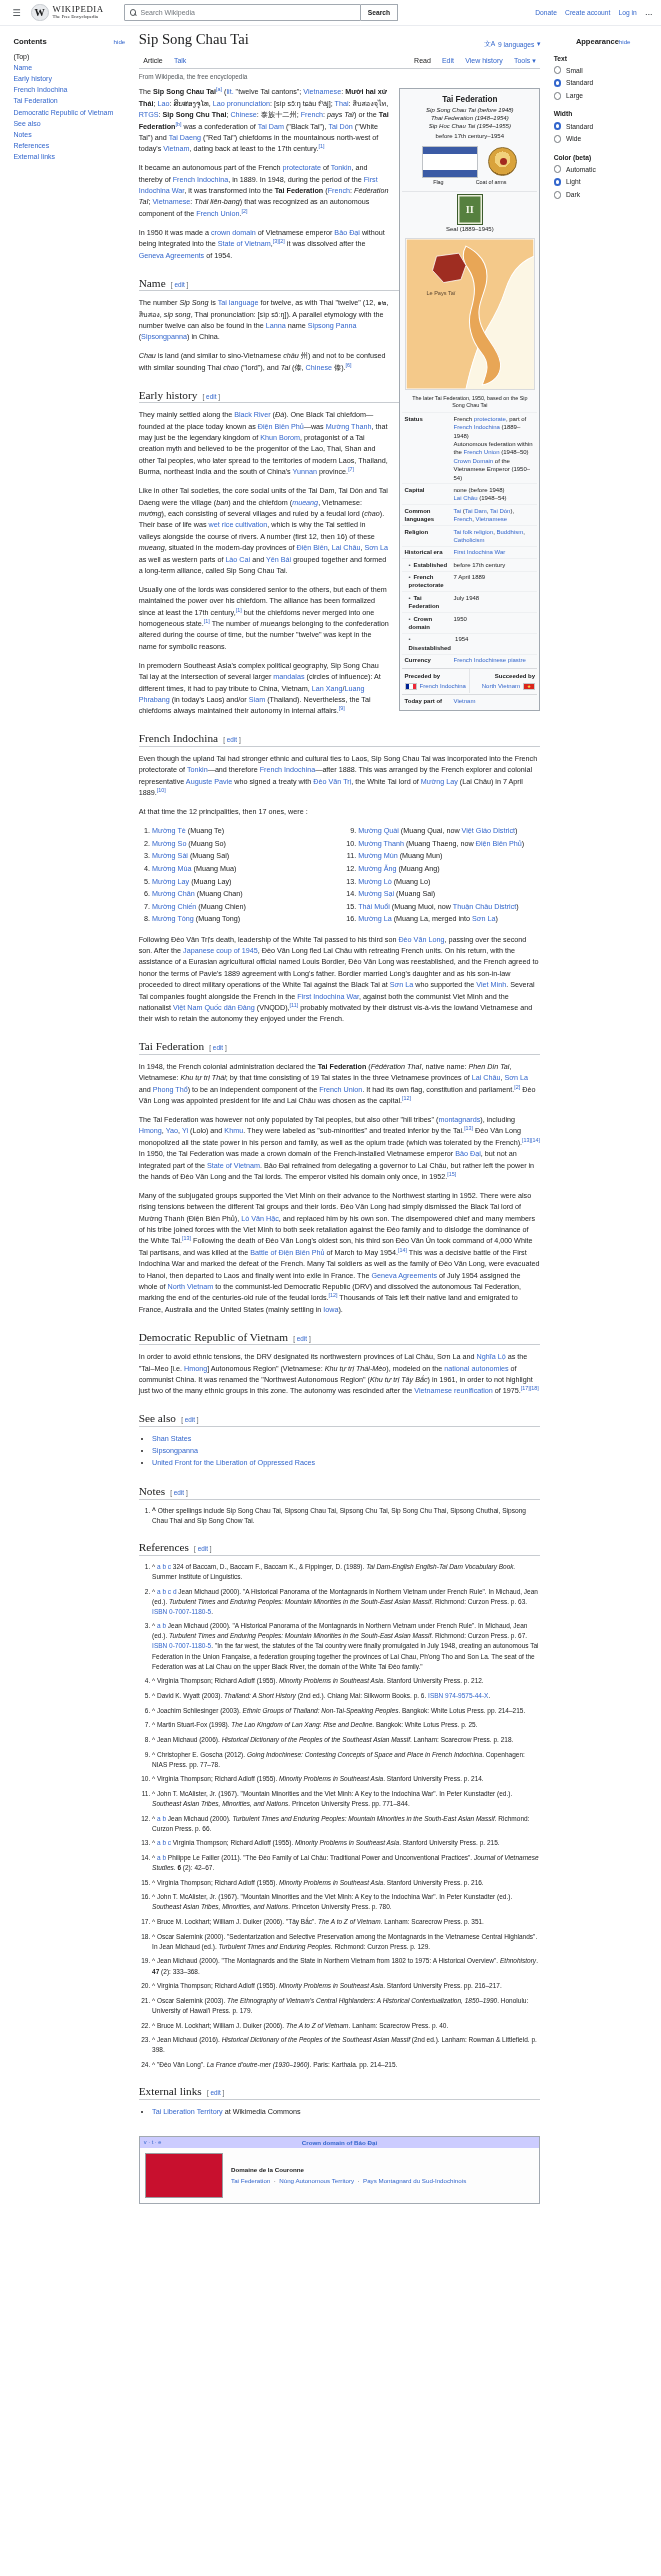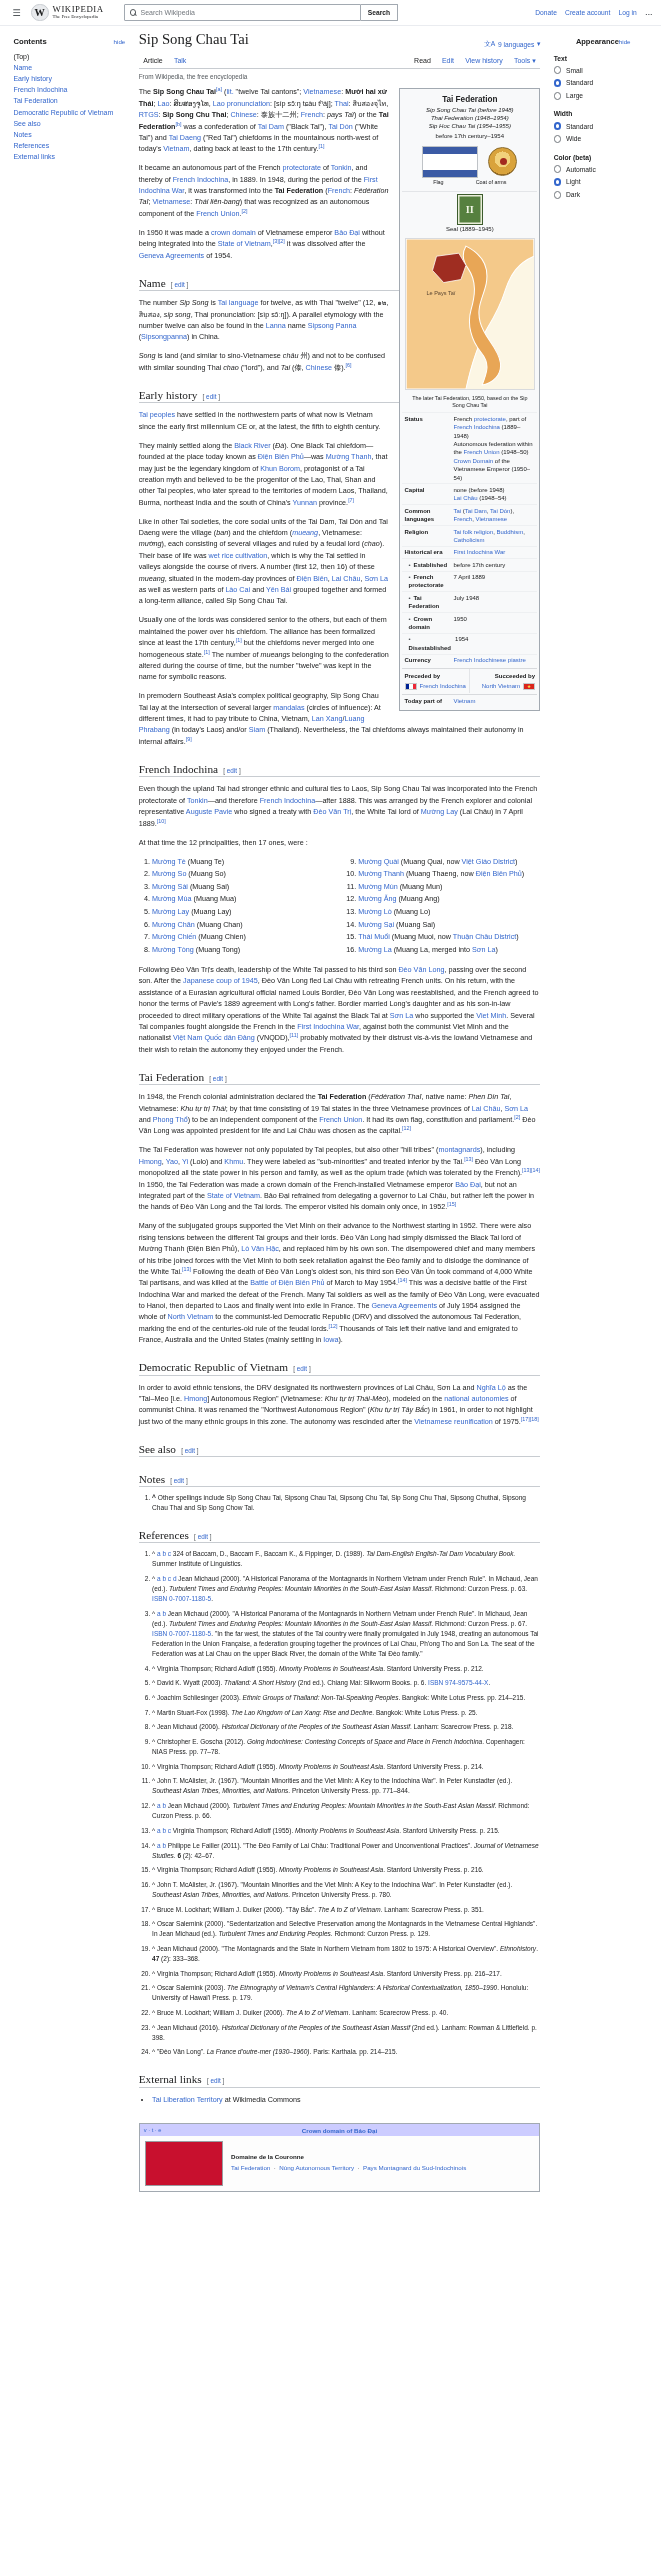--- a/index.html
+++ b/index.html
@@ -293,26 +293,25 @@
 
     <div>
         <p>The <b>Sip Song Chau Tai</b><sup class="ref">[a]</sup> (<a>lit.</a>&nbsp;"twelve Tai cantons"; <a>Vietnamese</a>: <b>Mười hai xứ Thái</b>; <a>Lao</a>: ສິບສອງຈຸໄທ, <a>Lao pronunciation</a>: [síp sɔ̌ːŋ tɕàu tʰáj]; <a>Thai</a>: สิบสองจุไท, <a>RTGS</a>: <b>Sip Song Chu Thai</b>; <a>Chinese</a>: 泰族十二州; <a>French</a>: <i>pays Taï</i>) or the <b>Tai Federation</b><sup class="ref">[b]</sup> was a confederation of <a>Tai Dam</a> ("Black Tai"), <a>Tai Dón</a> ("White Tai") and <a>Tai Daeng</a> ("Red Tai") chiefdoms in the mountainous north-west of today's <a>Vietnam</a>, dating back at least to the 17th century.<sup class="ref">[1]</sup></p>
         <p>It became an autonomous part of the French <a>protectorate</a> of <a>Tonkin</a>, and thereby of <a>French Indochina</a>, in 1889. In 1948, during the period of the <a>First Indochina War</a>, it was transformed into the <b>Tai Federation</b> (<a>French</a>: <i>Fédération Taï</i>; <a>Vietnamese</a>: <i>Thái liên-bang</i>) that was recognized as an autonomous component of the <a>French Union</a>.<sup class="ref">[2]</sup></p>
         <p>In 1950 it was made a <a>crown domain</a> of Vietnamese emperor <a>Bảo Đại</a> without being integrated into the <a>State of Vietnam</a>,<sup class="ref">[3][2]</sup> it was dissolved after the <a>Geneva Agreements</a> of 1954.</p>
       </div>
 
     <h2 class="sect"><span>Name</span><span class="editsec">[&nbsp;<a>edit</a>&nbsp;]</span></h2>
     <div>
         <p>The number <i>Sip Song</i> is <a>Tai language</a> for twelve, as with Thai "twelve" (12, ๑๒, สิบสอง, <i>sip song</i>, Thai pronunciation: [sìp sɔ̌ːŋ]). A parallel etymology with the number twelve can also be found in the <a>Lanna</a> name <a>Sipsong Panna</a> (<a>Sipsongpanna</a>) in China.</p>
-        <p><i>Song</i> is land (and similar to sino-Vietnamese <i>châu</i> 州) and not to be confused with similar sounding Thai <i>chao</i> ("lord"), and <i>Tai</i> (傣, <a>Chinese</a> 傣).<sup class="ref">[6]</sup></p>
+        <p><i>Chau</i> is land (and similar to sino-Vietnamese <i>châu</i> 州) and not to be confused with similar sounding Thai <i>chao</i> ("lord"), and <i>Tai</i> (傣, <a>Chinese</a> 傣).<sup class="ref">[6]</sup></p>
       </div>
 
     <h2 class="sect"><span>Early history</span><span class="editsec">[&nbsp;<a>edit</a>&nbsp;]</span></h2>
     <div>
-        <p><a>Tai peoples</a> have settled in the northwestern parts of what now is Vietnam since the early first millennium CE or, at the latest, the fifth to eighth century.</p>
         <p>They mainly settled along the <a>Black River</a> (<i>Đà</i>). One Black Tai chiefdom—founded at the place today known as <a>Điện Biên Phủ</a>—was <a>Mường Thanh</a>, that may just be the legendary kingdom of <a>Khun Borom</a>, protagonist of a Tai creation myth and believed to be the progenitor of the Lao, Thai, Shan and other Tai peoples, who later spread to the territories of modern Laos, Thailand, Burma, northeast India and the south of China's <a>Yunnan</a> province.<sup class="ref">[7]</sup></p>
         <p>Like in other Tai societies, the core social units of the Tai Dam, Tai Dón and Tai Daeng were the village (<i>ban</i>) and the chiefdom (<a><i>mueang</i></a>, Vietnamese: <i>mường</i>), each consisting of several villages and ruled by a feudal lord (<i>chao</i>). Their base of life was <a>wet rice cultivation</a>, which is why the Tai settled in valleys alongside the course of rivers. A number (first 12, then 16) of these <i>mueang</i>, situated in the modern-day provinces of <a>Điện Biên</a>, <a>Lai Châu</a>, <a>Sơn La</a> as well as western parts of <a>Lào Cai</a> and <a>Yên Bái</a> grouped together and formed a long-term alliance, called Sip Song Chau Tai.</p>
         <p>Usually one of the lords was considered senior to the others, but each of them maintained the power over his chiefdom. The alliance has been formalized since at least the 17th century,<sup class="ref">[1]</sup> but the chiefdoms never merged into one homogeneous state.<sup class="ref">[1]</sup> The number of <i>mueangs</i> belonging to the confederation altered during the course of time, but the number "twelve" was kept in the name for symbolic reasons.</p>
         <p>In premodern Southeast Asia's complex political geography, Sip Song Chau Tai lay at the intersection of several larger <a>mandalas</a> (circles of influence): At different times, it had to pay tribute to China, Vietnam, <a>Lan Xang</a>/<a>Luang Phrabang</a> (in today's Laos) and/or <a>Siam</a> (Thailand). Nevertheless, the Tai chiefdoms always maintained their autonomy in internal affairs.<sup class="ref">[9]</sup></p>
       </div>
 
     <h2 class="sect"><span>French Indochina</span><span class="editsec">[&nbsp;<a>edit</a>&nbsp;]</span></h2>
     <div>
         <p>Even though the upland Tai had stronger ethnic and cultural ties to Laos, Sip Song Chau Tai was incorporated into the French protectorate of <a>Tonkin</a>—and therefore <a>French Indochina</a>—after 1888. This was arranged by the French explorer and colonial representative <a>Auguste Pavie</a> who signed a treaty with <a>Đèo Văn Trị</a>, the White Tai lord of <a>Mường Lay</a> (Lai Châu) in 7 April 1889.<sup class="ref">[10]</sup></p>
         <p>At that time the 12 principalities, then 17 ones, were :</p>
@@ -345,20 +344,25 @@
         <p>The Tai Federation was however not only populated by Tai peoples, but also other "hill tribes" (<a>montagnards</a>), including <a>Hmong</a>, <a>Yao</a>, <a>Yi</a> (Lolo) and <a>Khmu</a>. They were labeled as "sub-minorities" and treated inferior by the Tai.<sup class="ref">[13]</sup> Đèo Văn Long monopolized all the state power in his person and family, as well as the opium trade (which was tolerated by the French).<sup class="ref">[13][14]</sup> In 1950, the Tai Federation was made a crown domain of the French-installed Vietnamese emperor <a>Bảo Đại</a>, but not an integrated part of the <a>State of Vietnam</a>. Bảo Đại refrained from delegating a governor to Lai Châu, but rather left the power in the hands of Đèo Văn Long and the Tai lords. The emperor visited his domain only once, in 1952.<sup class="ref">[15]</sup></p>
         <p>Many of the subjugated groups supported the Viet Minh on their advance to the Northwest starting in 1952. There were also rising tensions between the different Tai groups and their lords. Đèo Văn Long had simply dismissed the Black Tai lord of Mường Thanh (Điện Biên Phủ), <a>Lò Văn Hặc</a>, and replaced him by his own son. The disempowered chief and many members of his tribe joined forces with the Viet Minh to both seek retaliation against the Đèo family and to dislodge the dominance of the White Tai.<sup class="ref">[13]</sup> Following the death of Đèo Văn Long's oldest son, his third son Đèo Văn Ún took command of 4,000 White Tai partisans, and was killed at the <a>Battle of Điện Biên Phủ</a> of March to May 1954.<sup class="ref">[14]</sup> This was a decisive battle of the First Indochina War and marked the defeat of the French. Many Tai soldiers as well as the family of Đèo Văn Long, were evacuated to Hanoi, then departed to Laos and finally went into exile in France. The <a>Geneva Agreements</a> of July 1954 assigned the whole of <a>North Vietnam</a> to the communist-led Democratic Republic (DRV) and dissolved the autonomous Tai Federation, marking the end of the centuries-old rule of the feudal lords.<sup class="ref">[12]</sup> Thousands of Tais left their native land and emigrated to France, Australia and the United States (mainly settling in <a>Iowa</a>).</p>
       </div>
 
     <h2 class="sect"><span>Democratic Republic of Vietnam</span><span class="editsec">[&nbsp;<a>edit</a>&nbsp;]</span></h2>
     <div>
         <p>In order to avoid ethnic tensions, the DRV designated its northwestern provinces of Lai Châu, Sơn La and <a>Nghĩa Lộ</a> as the "Tai–Meo [i.e. <a>Hmong</a>] Autonomous Region" (Vietnamese: <i>Khu tự trị Thái-Mèo</i>), modeled on the <a>national autonomies</a> of communist China. It was renamed the "Northwest Autonomous Region" (<i>Khu tự trị Tây Bắc</i>) in 1961, in order to not highlight just two of the many ethnic groups in this zone. The autonomy was rescinded after the <a>Vietnamese reunification</a> of 1975.<sup class="ref">[17][18]</sup></p>
       </div>
 
     <h2 class="sect"><span>See also</span><span class="editsec">[&nbsp;<a>edit</a>&nbsp;]</span></h2>
+    <ul class="plain">
+        <li><a>Shan States</a></li>
+        <li><a>Sipsongpanna</a></li>
+        <li><a>United Front for the Liberation of Oppressed Races</a></li>
+      </ul>
 
     <h2 class="sect"><span>Notes</span><span class="editsec">[&nbsp;<a>edit</a>&nbsp;]</span></h2>
     <ol class="notes">
         <li><b>^</b> Other spellings include Sip Song Chau Tai, Sipsong Chau Tai, Sipsong Chu Tai, Sip Song Chu Thai, Sipsong Chuthai, Sipsong Chau Thai and Sip Song Chow Tai.</li>
       </ol>
 
     <h2 class="sect"><span>References</span><span class="editsec">[&nbsp;<a>edit</a>&nbsp;]</span></h2>
     <ol class="refs">
         <li>^ <a>a</a> <a>b</a> <a>c</a> 324 of Baccam, D., Baccam F., Baccam K., &amp; Fippinger, D. (1989). <i>Tai Dam-English English-Tai Dam Vocabulary Book.</i> Summer Institute of Linguistics.</li>
         <li>^ <a>a</a> <a>b</a> <a>c</a> <a>d</a> Jean Michaud (2000). "A Historical Panorama of the Montagnards in Northern Vietnam under French Rule". In Michaud, Jean (ed.). <i>Turbulent Times and Enduring Peoples: Mountain Minorities in the South-East Asian Massif</i>. Richmond: Curzon Press. p. 63. <a>ISBN</a> <a>0-7007-1180-5</a>.</li>

